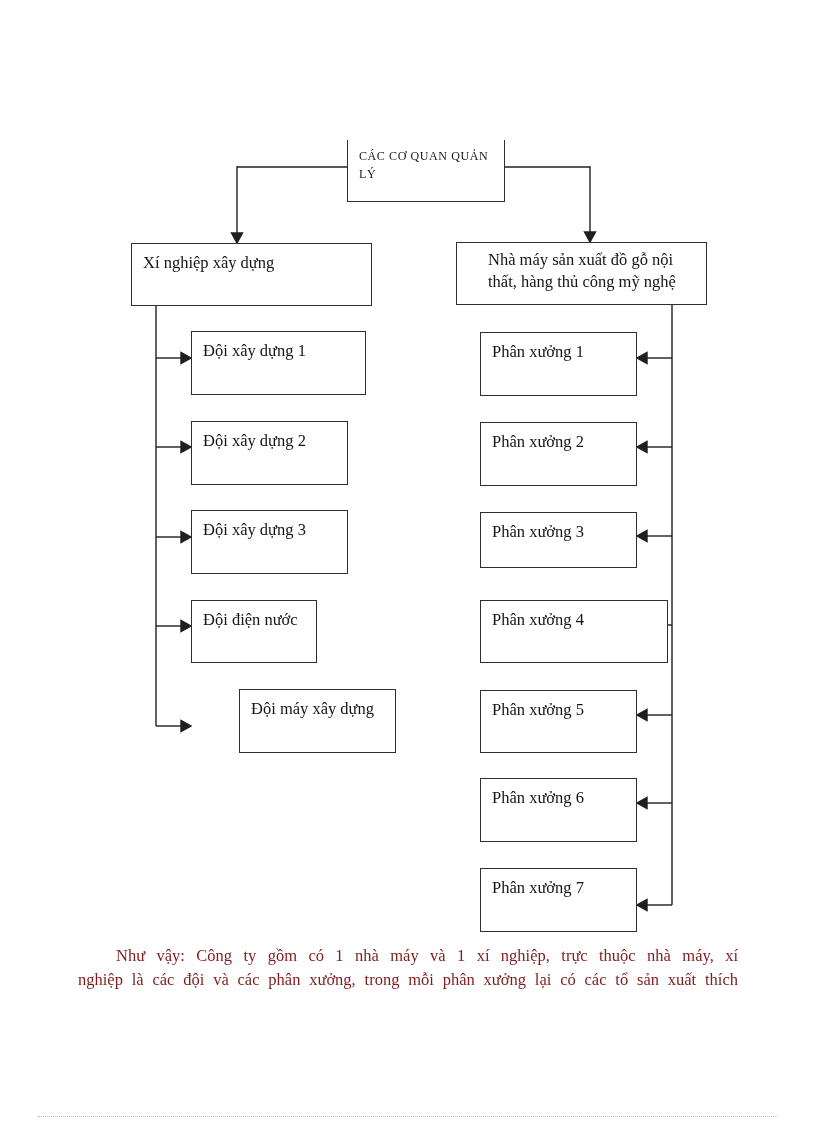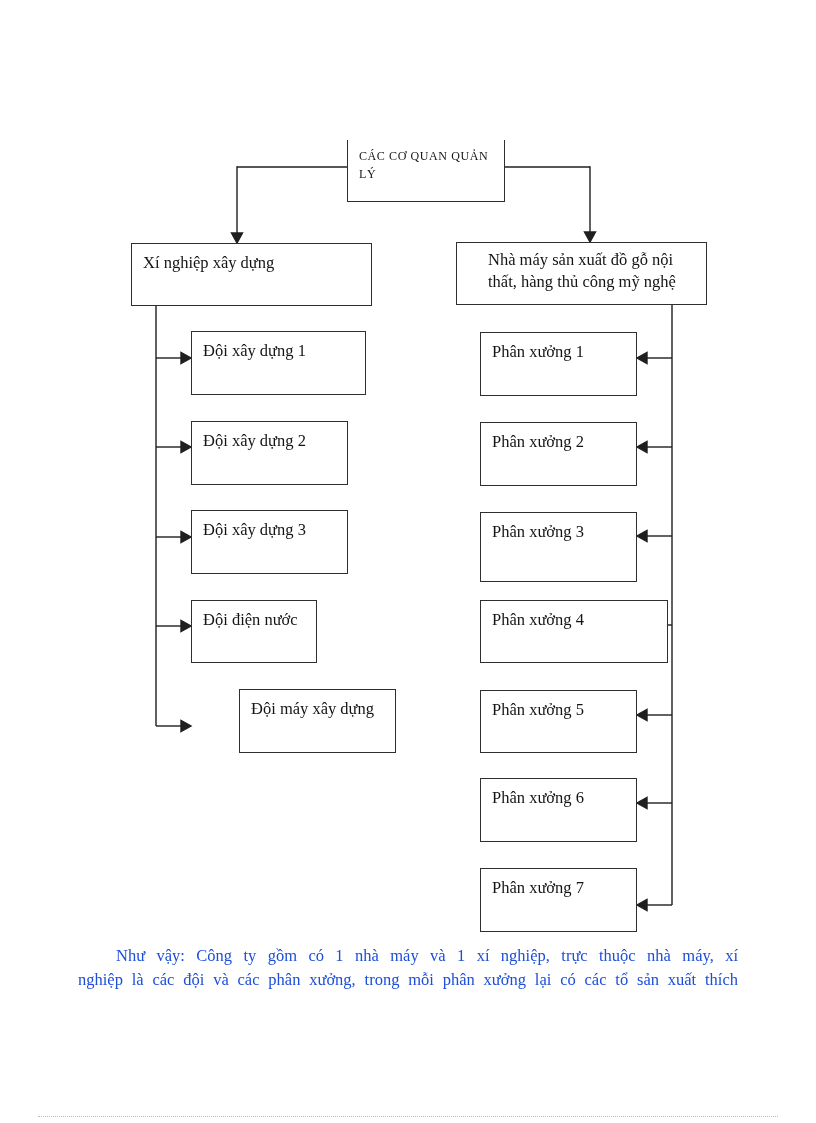--- a/index.html
+++ b/index.html
@@ -31,21 +31,21 @@
   .root-box .lbl{
     font-size:12px;
     letter-spacing:0.6px;
     line-height:1.5;
     padding-top:7px;
   }
   .para{
     position:absolute;
     left:78px;top:944px;width:660px;
     font-size:16.5px;
-    color:#1d4ed8;
+    color:#7f1d1d;
   }
   .para .pline{
     display:block;
     line-height:24px;
     text-align:justify;
     text-align-last:justify;
   }
   .para .pline.first{text-indent:38px;}
   .dotline{
     position:absolute;
@@ -127,21 +127,21 @@
   <div class="bx" style="left:191px;top:689px;width:157px;height:64px;margin-left:48px;">
     <span class="lbl">Đội máy xây dựng</span>
   </div>
 
   <div class="bx" style="left:480px;top:332px;width:157px;height:64px;">
     <span class="lbl">Phân xưởng 1</span>
   </div>
   <div class="bx" style="left:480px;top:422px;width:157px;height:64px;">
     <span class="lbl">Phân xưởng 2</span>
   </div>
-  <div class="bx" style="left:480px;top:512px;width:157px;height:70px;">
+  <div class="bx" style="left:480px;top:512px;width:157px;height:56px;">
     <span class="lbl">Phân xưởng 3</span>
   </div>
   <div class="bx" style="left:480px;top:600px;width:188px;height:63px;">
     <span class="lbl">Phân xưởng 4</span>
   </div>
   <div class="bx" style="left:480px;top:690px;width:157px;height:63px;">
     <span class="lbl">Phân xưởng 5</span>
   </div>
   <div class="bx" style="left:480px;top:778px;width:157px;height:64px;">
     <span class="lbl">Phân xưởng 6</span>

